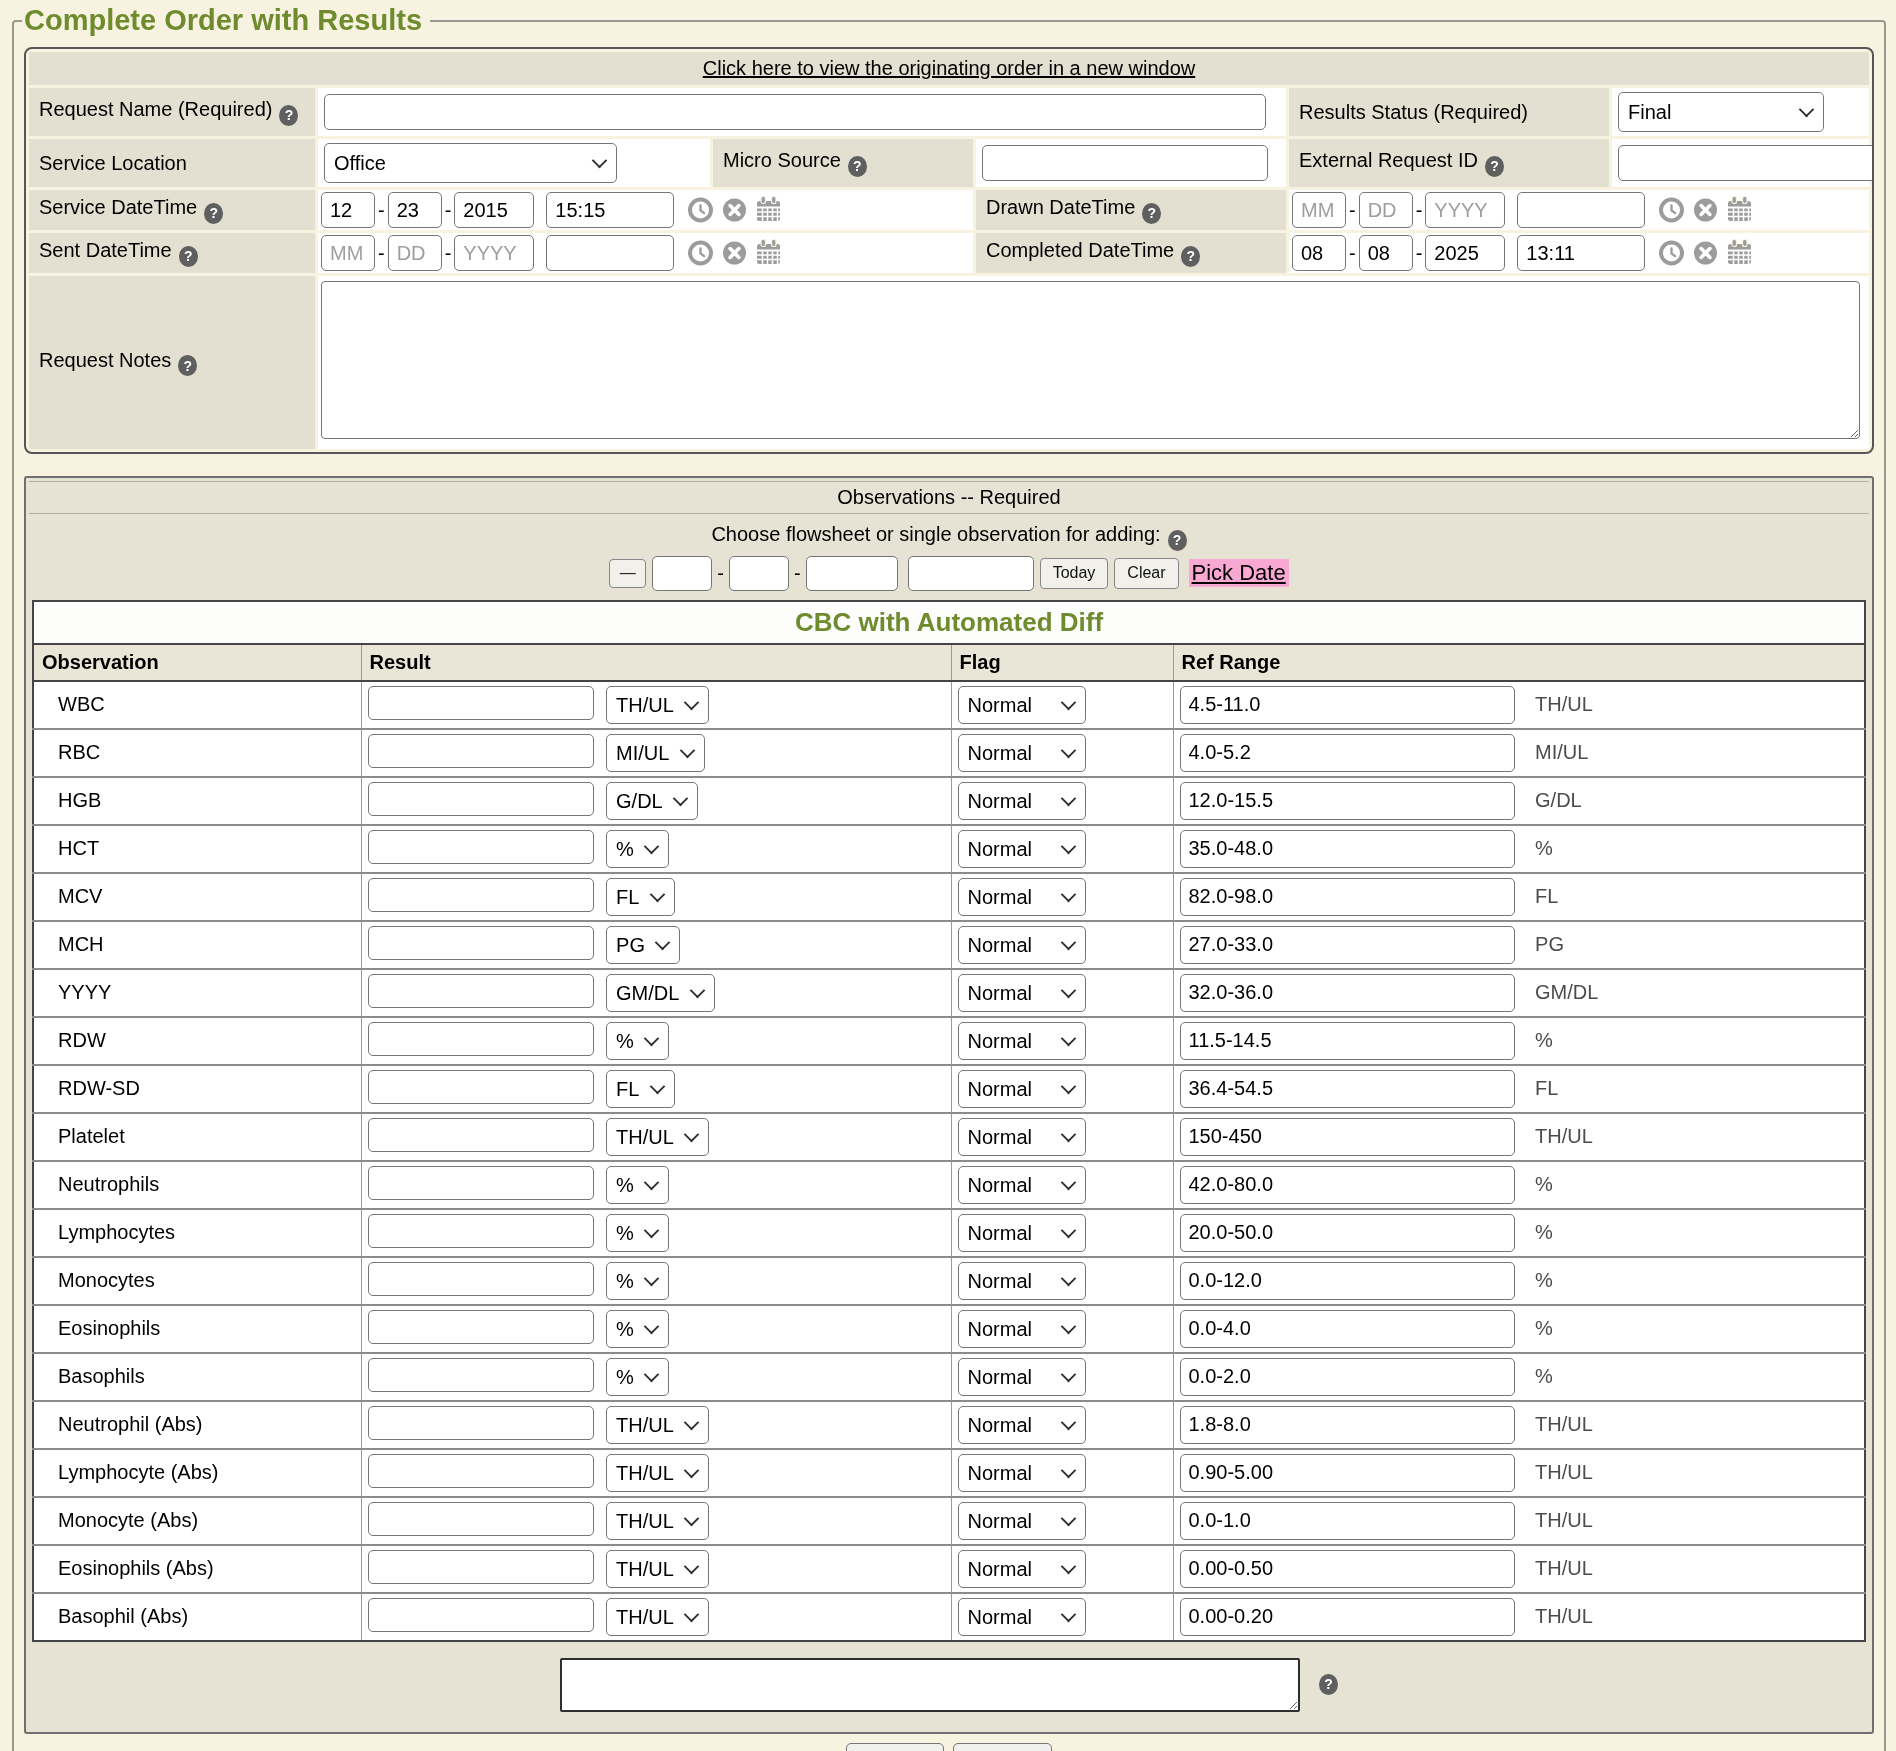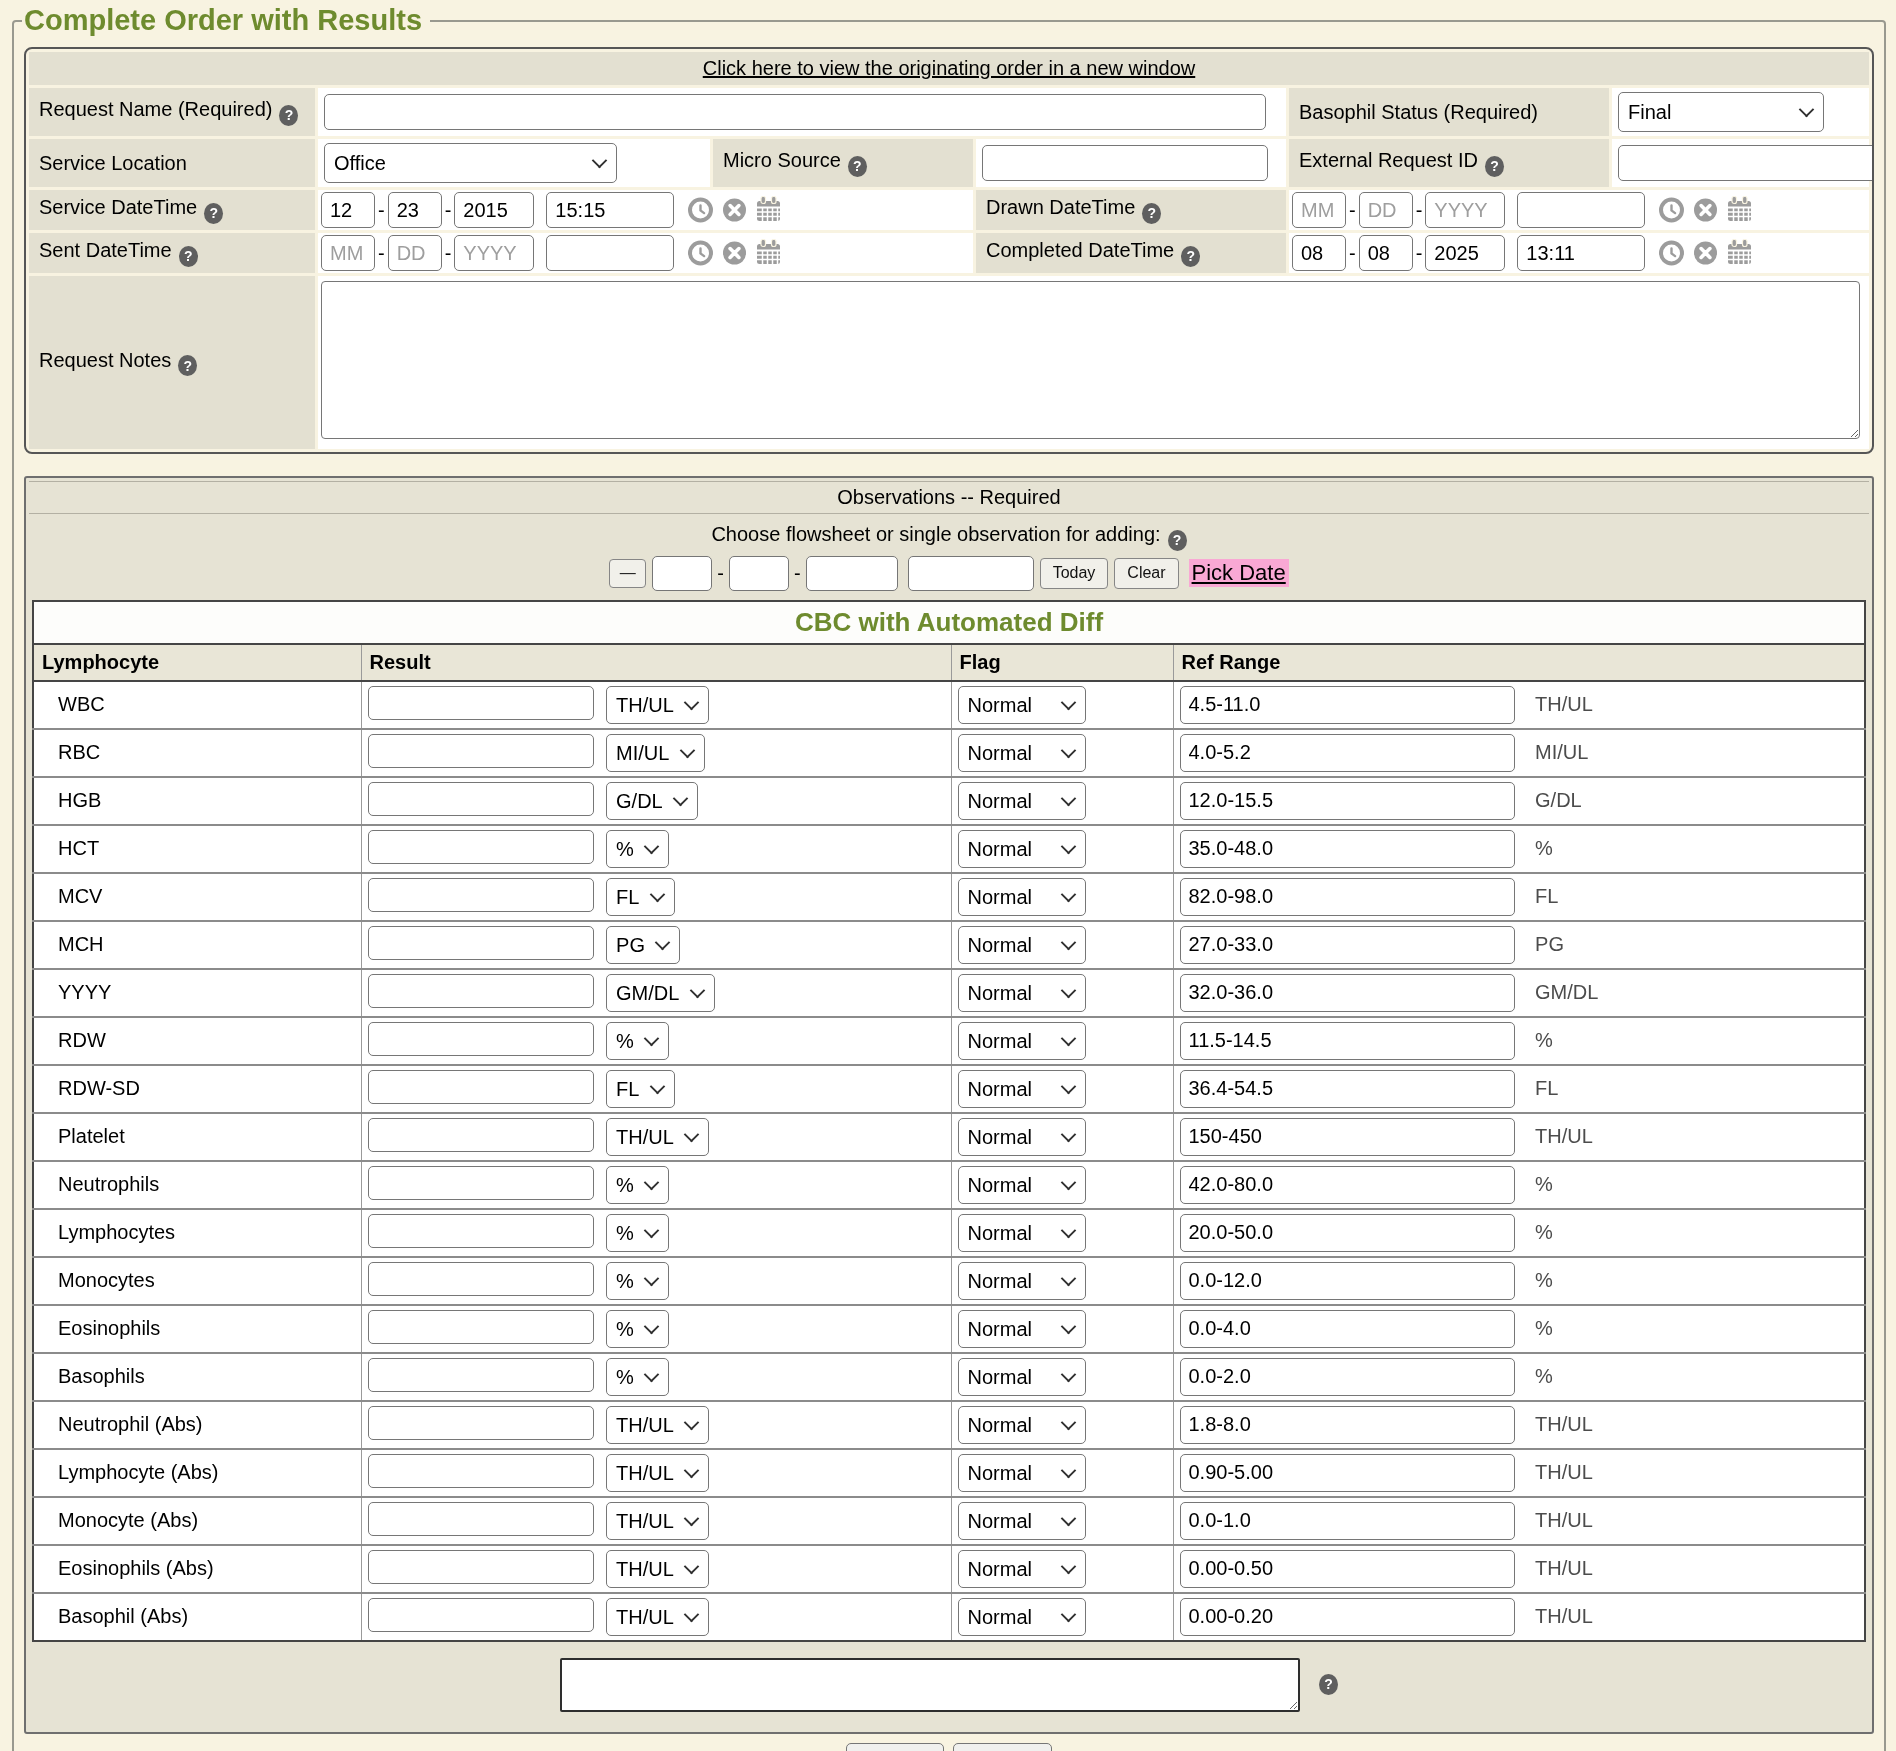--- a/index.html
+++ b/index.html
@@ -209,21 +209,21 @@
         </td>
       </tr>
       <tr>
         <td class="lblcell nowrap">
           <span>Request Name (Required)</span><span class="q"></span>
         </td>
         <td class="white cellpad" colspan="3">
           <input class="txt wfull" style="">
         </td>
         <td class="lblcell nowrap">
-          <span>Basophil Status (Required)</span>
+          <span>Results Status (Required)</span>
         </td>
         <td class="white cellpad">
           <span class="sel sel-status"><select>
             <option>Final</option>
           </select></span>
         </td>
       </tr>
       <tr>
         <td class="lblcell">
           <span>Service Location</span>
@@ -383,21 +383,21 @@
           <col class="c1">
           <col class="c2">
           <col class="c3">
           <col>
         </colgroup>
       <thead>
         <tr class="cbc-title-row">
           <td class="cbc-title" colspan="4">CBC with Automated Diff</td>
         </tr>
         <tr class="cbc-head">
-          <td>Lymphocyte</td>
+          <td>Observation</td>
           <td>Result</td>
           <td>Flag</td>
           <td>Ref Range</td>
         </tr>
       </thead>
       <tbody id="cbc-body">
   <tr>
     <td class="c-obs">WBC</td>
     <td class="c-res">
       <input class="txt res-input" style="">

